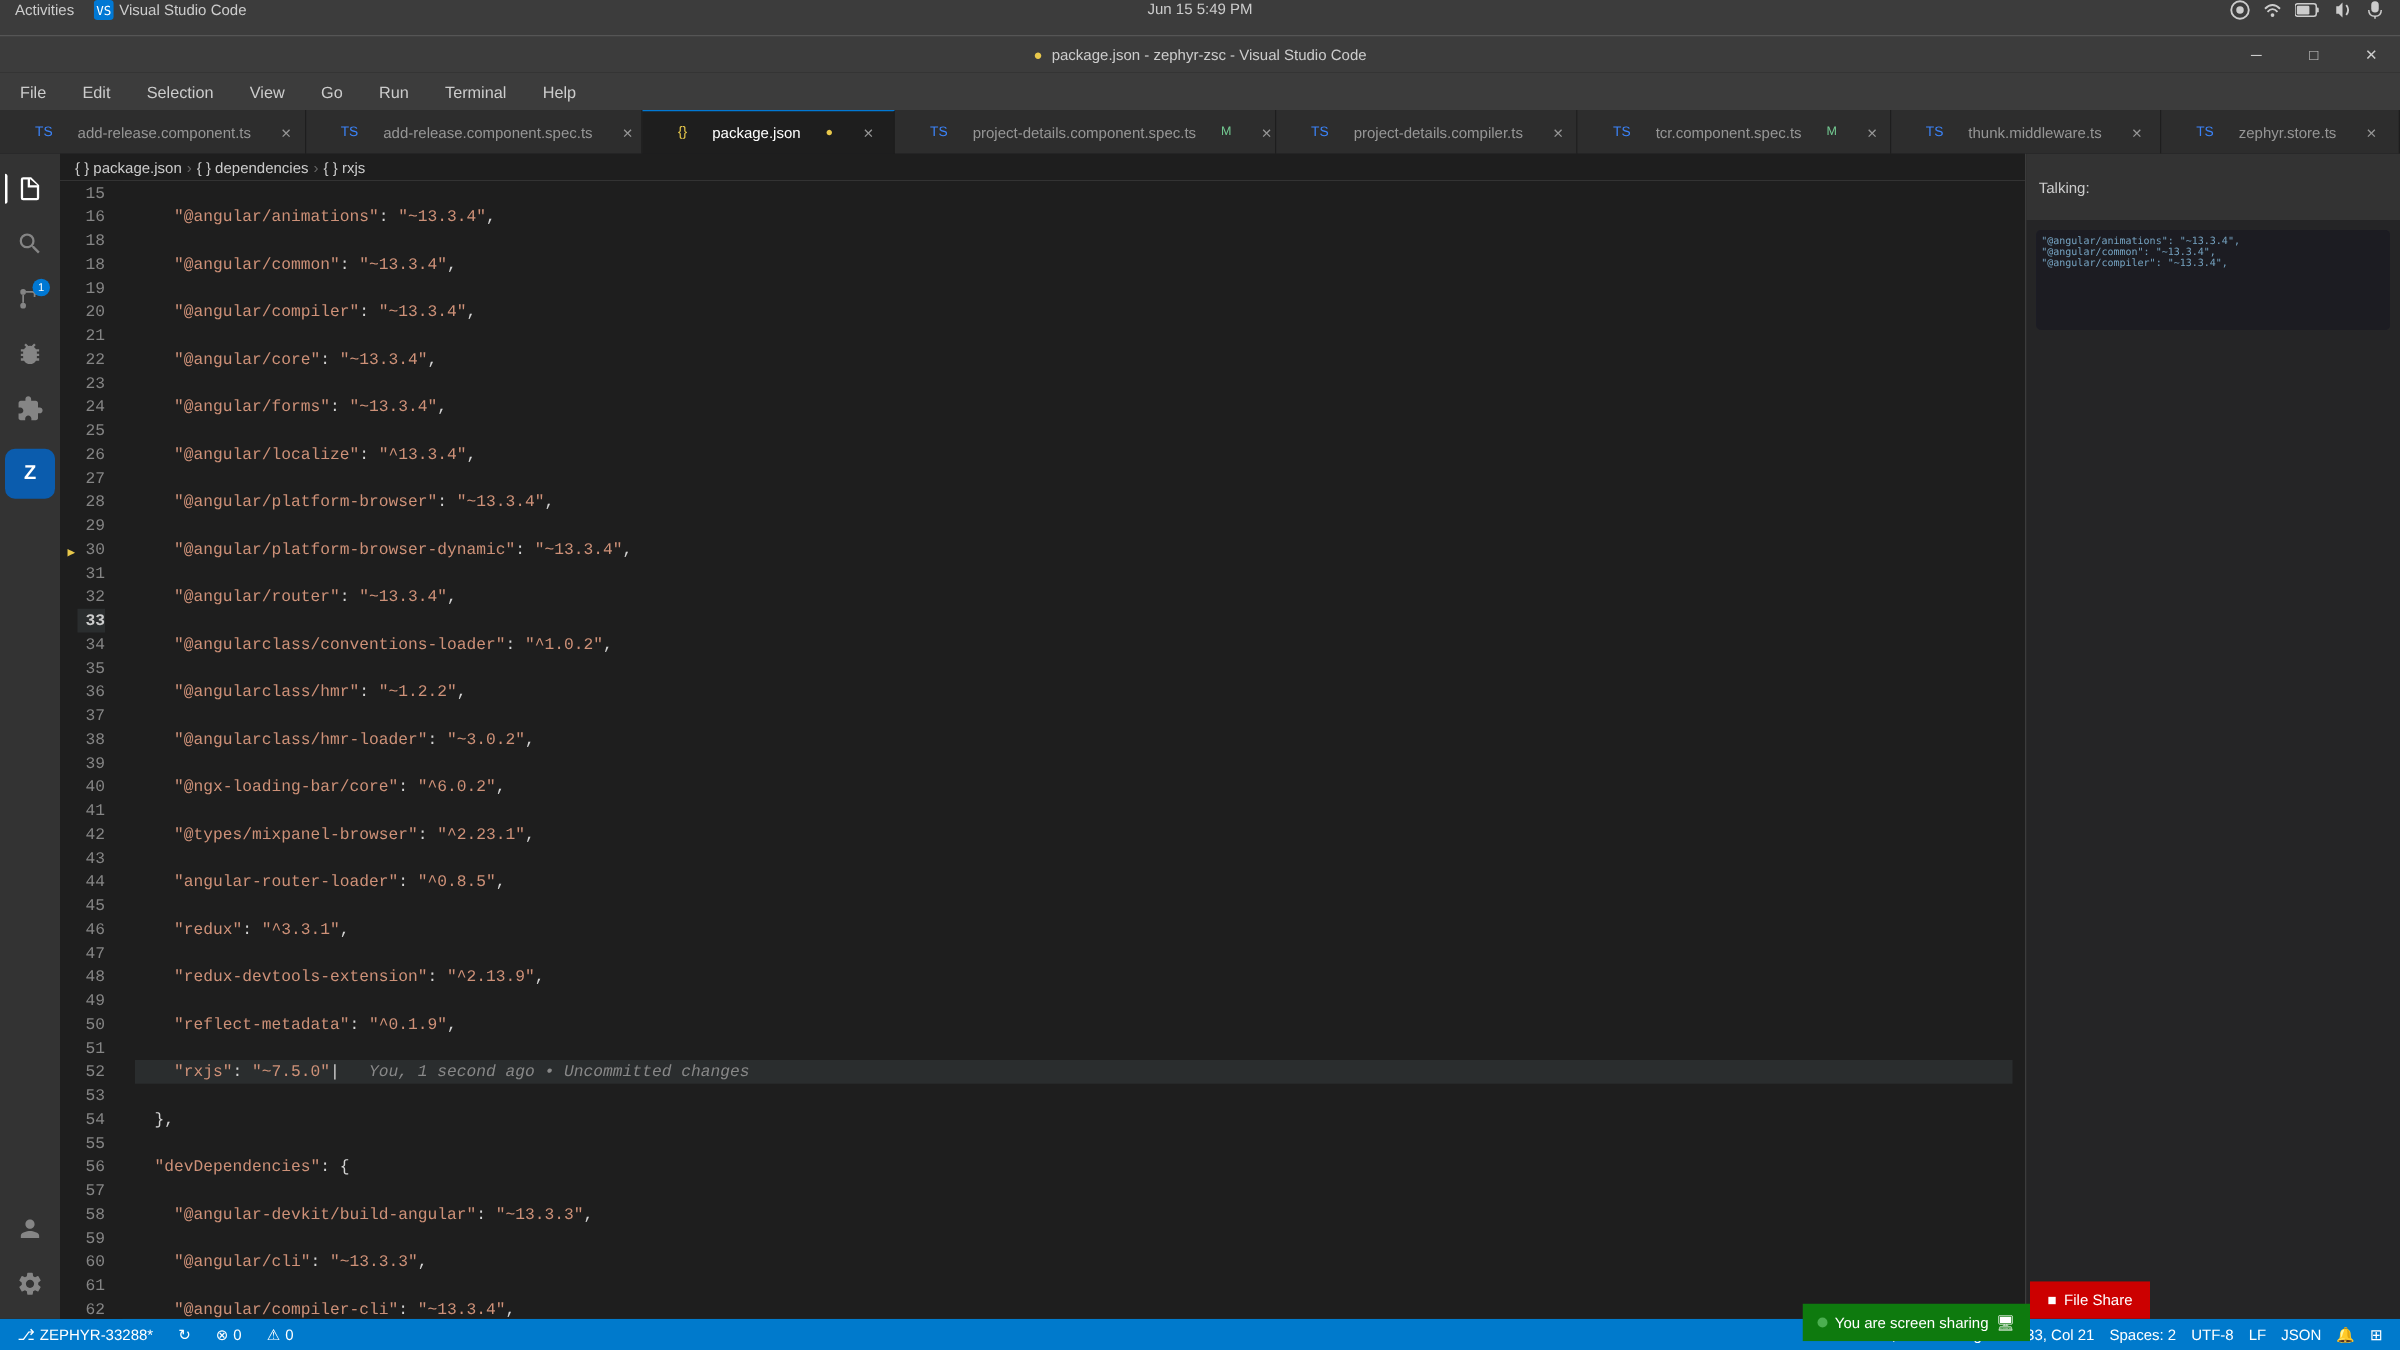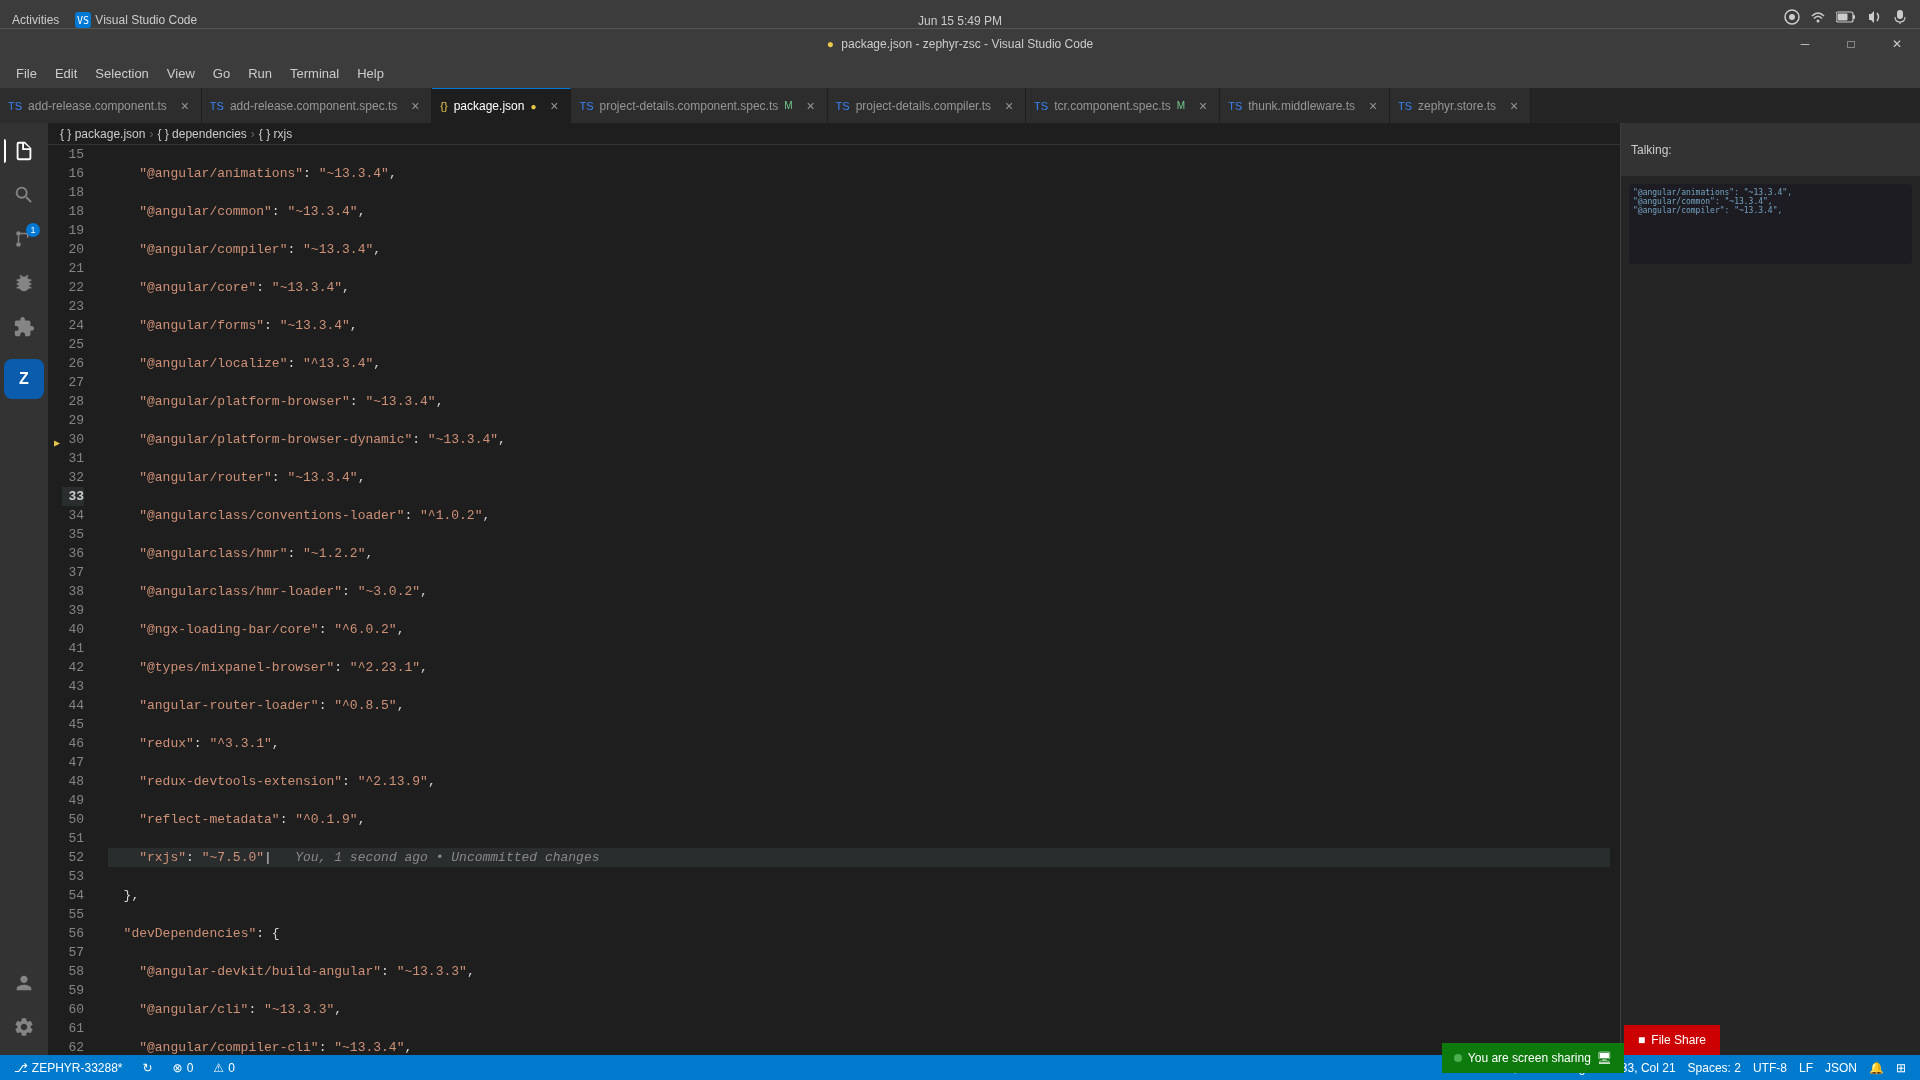--- a/index.html
+++ b/index.html
@@ -10,21 +10,21 @@
       font-family: 'Segoe UI', sans-serif;
       overflow: hidden;
       position: relative;
     }
 
     
     #system-bar {
       height: 28px;
       background: #3c3c3c;
       display: flex;
-      align-items: flex-end;
+      align-items: flex-start;
       justify-content: space-between;
       padding: 0 12px;
       font-size: 12px;
       color: #ccc;
     }
     #system-bar .left { display: flex; align-items: center; gap: 16px; }
     #system-bar .center { position: absolute; left: 50%; transform: translateX(-50%); }
     #system-bar .right { display: flex; align-items: center; gap: 10px; }
 
     
@@ -62,47 +62,47 @@
 
     
     #menu-bar {
       height: 30px;
       background: #3c3c3c;
       display: flex;
       align-items: center;
       padding: 0 8px;
       font-size: 13px;
       color: #ccc;
-      gap: 2px;
+      gap: 13px;
     }
     .menu-item {
       padding: 4px 8px;
       cursor: pointer;
       border-radius: 4px;
     }
 
     
     #tab-bar {
       height: 35px;
       background: #252526;
       display: flex;
       align-items: stretch;
       overflow: hidden;
     }
     .tab {
       display: flex;
       align-items: center;
-      padding: 0 8px;
+      padding: 0 28px;
       font-size: 12px;
       color: #969696;
       background: #2d2d2d;
       border-right: 1px solid #1e1e1e;
       cursor: pointer;
       white-space: nowrap;
-      gap: 6px;
+      gap: 20px;
       min-width: 0;
     }
     .tab.active {
       background: #1e1e1e;
       color: #fff;
       border-top: 1px solid #0078d4;
     }
     .tab .tab-close {
       font-size: 14px;
       color: #969696;

